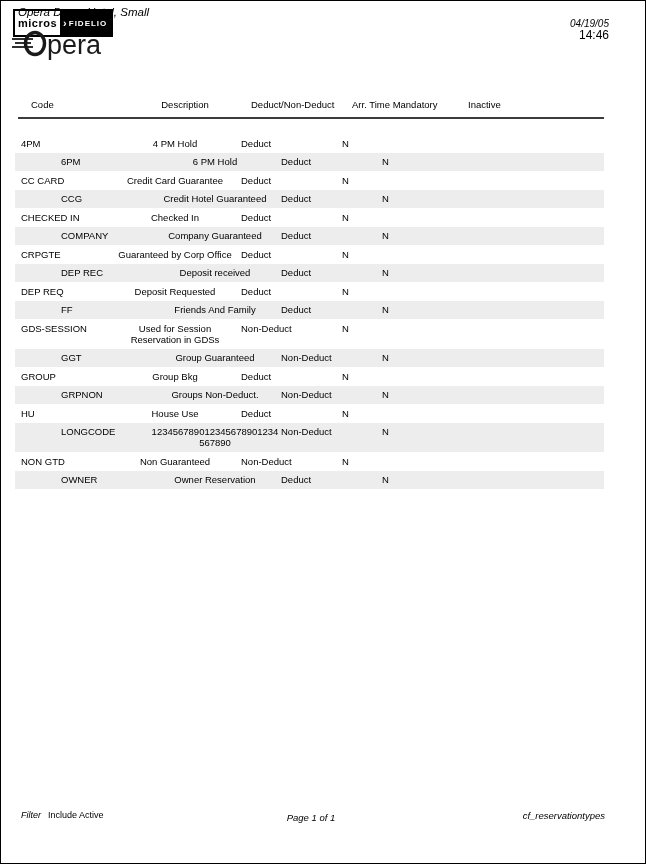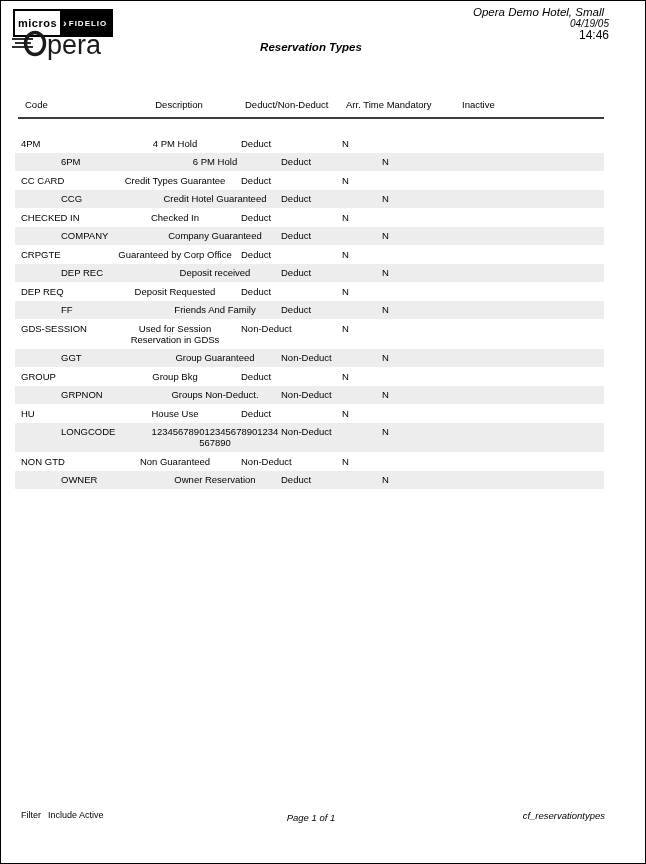--- a/index.html
+++ b/index.html
@@ -27,51 +27,51 @@
     border: 2px solid #000; border-left: none;
     font-size: 8px; font-weight: bold; letter-spacing: 1px;
     padding: 0 4px 0 1px;
   }
   .mf-arrow { font-size: 11px; font-weight: bold; margin-right: 1px; line-height: 1; }
   .opera-logo { position: absolute; left: -2px; top: 19px; }
 
   
   .hotel-name {
     position: absolute; left: 17px; top: 5px; width: 586px;
-    text-align: right; font-style: italic; font-size: 11.5px;
+    text-align: left; font-style: italic; font-size: 11.5px;
   }
   .report-title {
     position: absolute; left: 17px; top: 40px; width: 586px;
     text-align: center; font-style: italic; font-weight: bold; font-size: 11.5px;
   }
   .print-date { position: absolute; right: 36px; top: 5px;  font-style: italic; font-size: 10px; margin-top: 12px; }
   .print-time { position: absolute; right: 36px; top: 27px; font-size: 12px; }
 
   
   .thead {
-    position: absolute; left: 18px; top: 98px; width: 589px;
+    position: absolute; left: 24px; top: 98px; width: 589px;
     display: flex; font-size: 9.5px;
   }
   .header-rule {
     position: absolute; left: 17px; top: 116px; width: 586px; height: 2px;
     background: var(--rule, #3c3c3c);
   }
   .tbody { position: absolute; left: 14px; top: 133px; width: 589px; }
   .trow { display: flex; font-size: 9.5px; line-height: 11px; padding: 3.5px 0 4px 0; }
   .trow.stripe { background: var(--stripe, #ededed); padding-left: 40px; }
   .cell { box-sizing: border-box; }
   .c-code     { width: 94px;  padding-left: 6px; }
   .c-desc     { width: 132px; white-space: pre-line; text-align: center; }
   .c-deduct   { width: 101px; }
   .c-arr      { width: 116px; }
   .c-inactive { flex: 1; }
 
   
   .footer-filter { position: absolute; left: 20px; top: 809px; font-size: 9px; }
-  .footer-filter .f-label { margin-right: 7px; }
+  .footer-filter .f-label { font-style: italic; margin-right: 7px; }
   .footer-page {
     position: absolute; left: 17px; top: 811px; width: 586px;
     text-align: center; font-style: italic; font-size: 9.5px;
   }
   .footer-code { position: absolute; right: 40px; top: 809px; font-style: italic; font-size: 9.5px; }
 </style>
 </head>
 <body>
 
 <div class="page">
@@ -93,21 +93,20 @@
           <ellipse cx="24" cy="15.5" rx="9.5" ry="11" stroke-width="3.4"></ellipse>
         </g>
         <text x="36" y="26" font-size="27" fill="#1a1a1a" font-family="Liberation Sans, sans-serif">pera</text>
       </svg>
     </div>
   </div>
 
   <div class="hotel-name">Opera Demo Hotel, Small</div>
   <div class="print-date">04/19/05</div>
   <div class="print-time">14:46</div>
-  <div class="report-title">Reservation Types</div>
 
   <div class="thead">
     <div class="cell c-code">Code</div>
     <div class="cell c-desc">Description</div>
     <div class="cell c-deduct">Deduct/Non-Deduct</div>
     <div class="cell c-arr">Arr. Time Mandatory</div>
     <div class="cell c-inactive">Inactive</div>
   </div>
   <div class="header-rule"></div>
 
@@ -121,21 +120,21 @@
     </div>
       <div class="trow stripe">
       <div class="cell c-code">6PM</div>
       <div class="cell c-desc">6 PM Hold</div>
       <div class="cell c-deduct">Deduct</div>
       <div class="cell c-arr">N</div>
       <div class="cell c-inactive"></div>
     </div>
       <div class="trow">
       <div class="cell c-code">CC CARD</div>
-      <div class="cell c-desc">Credit Types Guarantee</div>
+      <div class="cell c-desc">Credit Card Guarantee</div>
       <div class="cell c-deduct">Deduct</div>
       <div class="cell c-arr">N</div>
       <div class="cell c-inactive"></div>
     </div>
       <div class="trow stripe">
       <div class="cell c-code">CCG</div>
       <div class="cell c-desc">Credit Hotel Guaranteed</div>
       <div class="cell c-deduct">Deduct</div>
       <div class="cell c-arr">N</div>
       <div class="cell c-inactive"></div>

